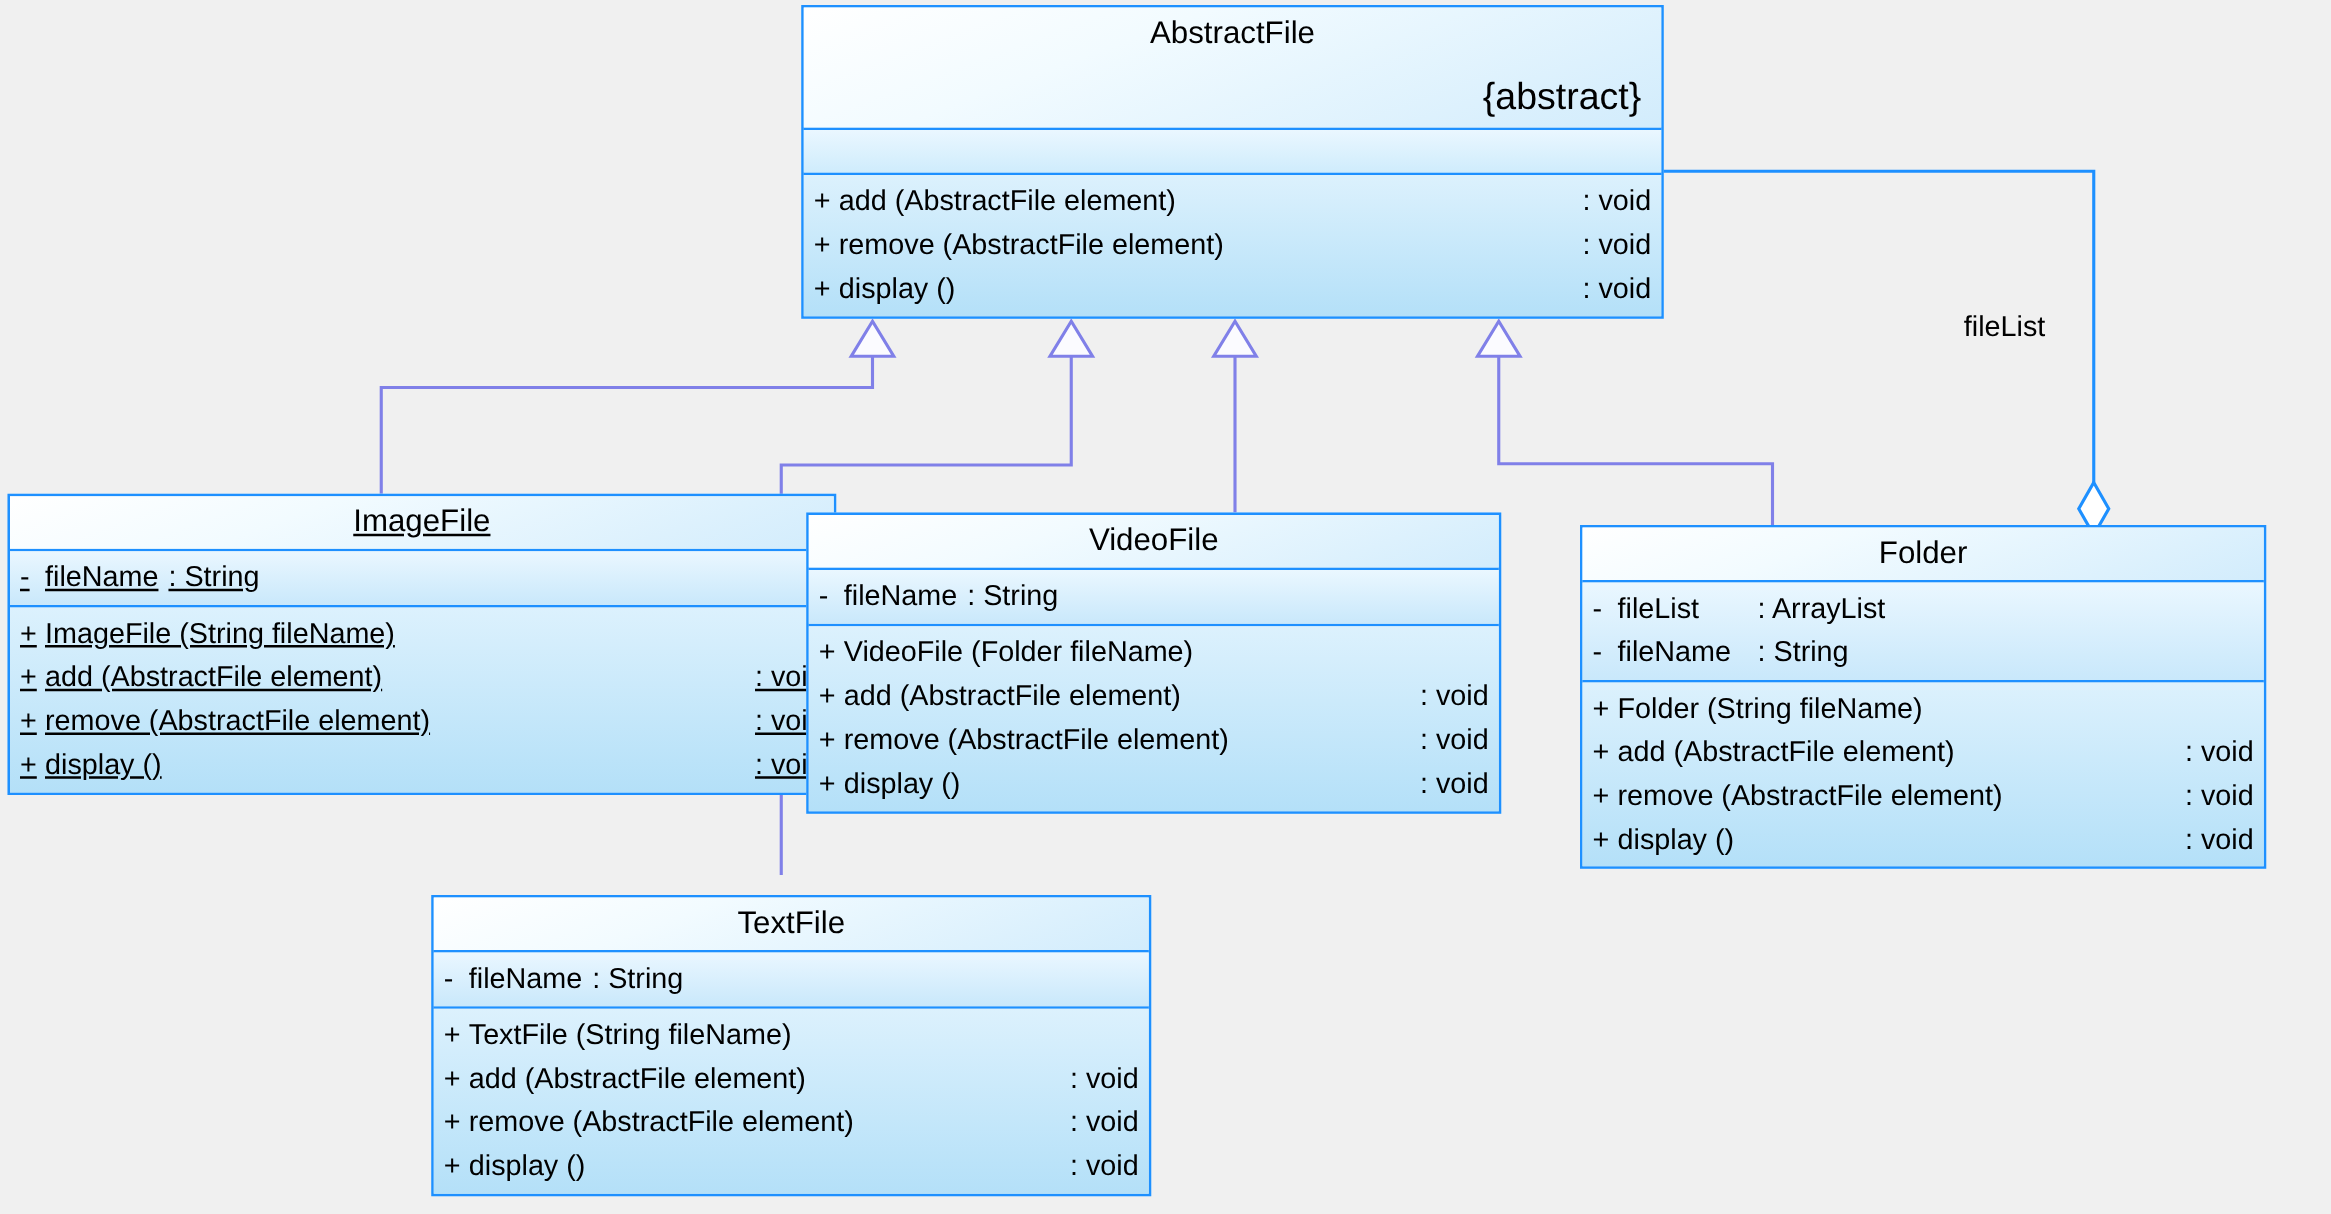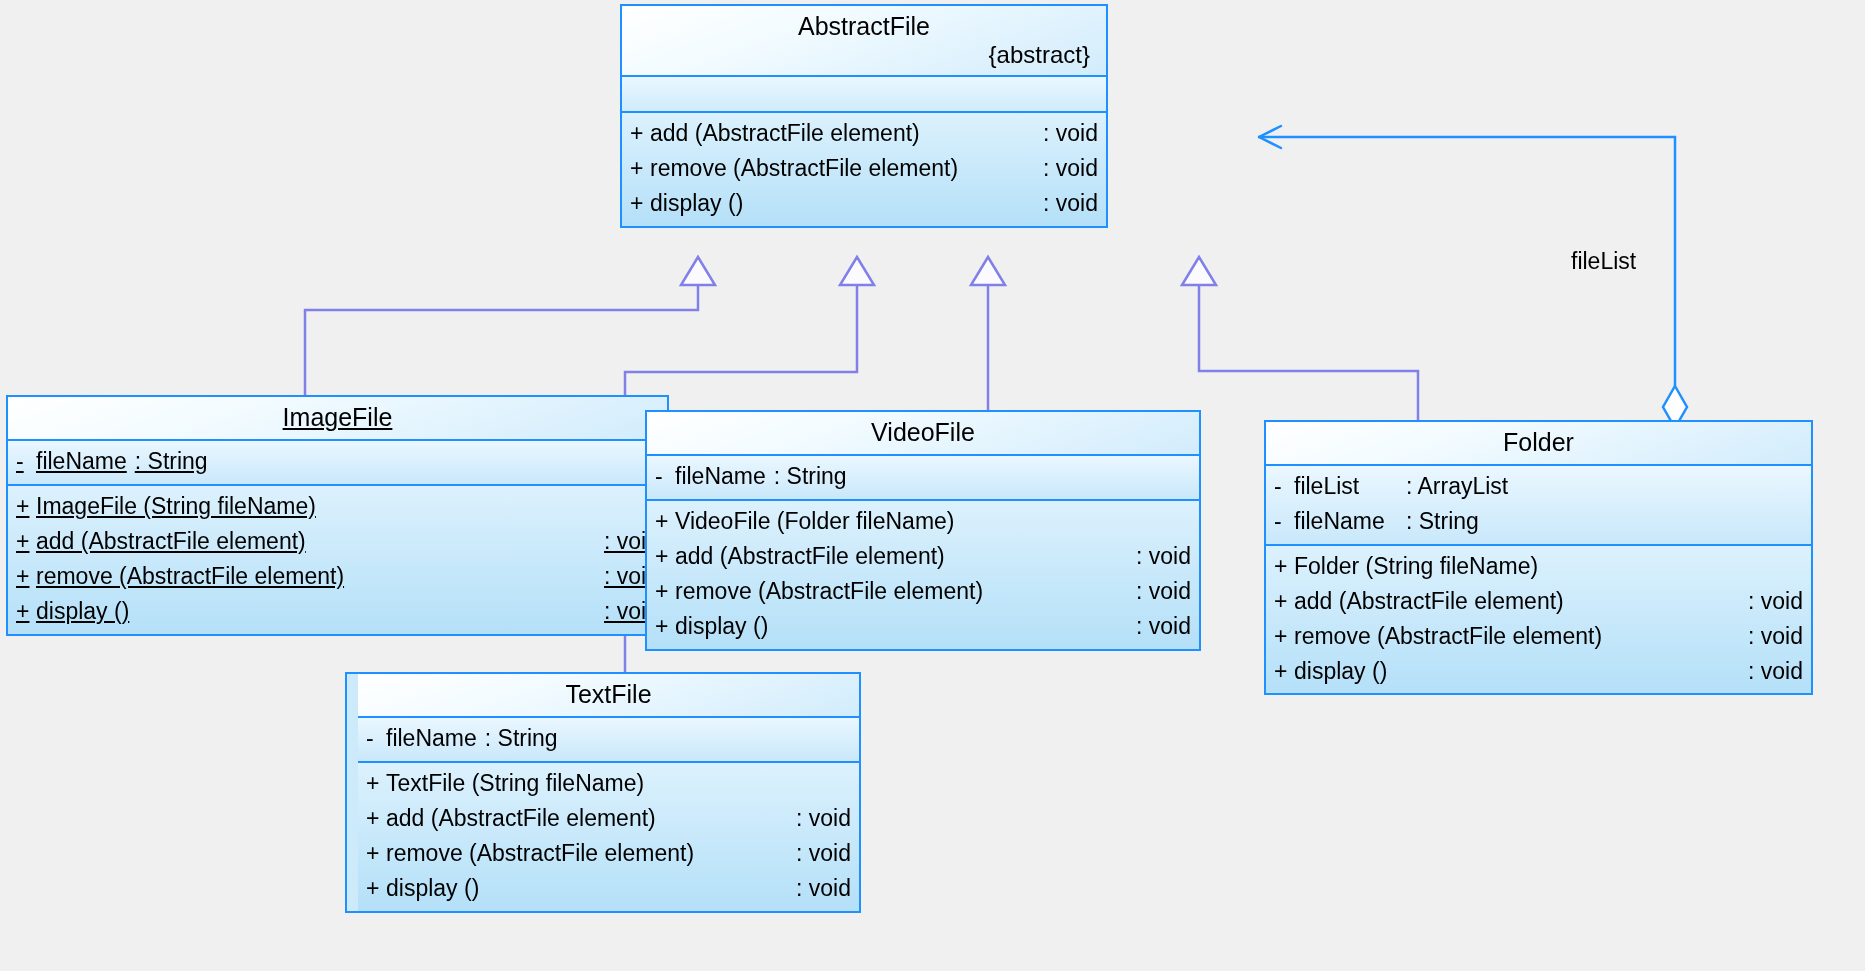--- a/index.html
+++ b/index.html
@@ -35,23 +35,23 @@
     text-align: center;
     font-size: 25px;
     line-height: 1.15;
     padding: 6px 10px 7px 10px;
     white-space: nowrap;
   }
   .uml-name.has-stereo { text-align: center; }
   .uml-abstract-tag {
     display: block;
     text-align: right;
-    font-size: 24px;
+    font-size: 30px;
     padding-right: 6px;
-    margin-top: 0;
+    margin-top: 20px;
   }
   .uml-sep {
     height: 2px;
     background: #1e90ff;
     width: 100%;
   }
   .uml-attrs, .uml-ops {
     position: relative;
     padding: 3px 0 5px 0;
   }
@@ -125,21 +125,21 @@
       <path d="M 1258 137 L 1675 137 L 1675 386" fill="none" stroke="#1e90ff" stroke-width="2.5"></path>
 
       <path d="M 1281 126 L 1259 137 L 1281 148" fill="none" stroke="#1e90ff" stroke-width="2.5" stroke-linecap="round" stroke-linejoin="round"></path>
 
       <polygon points="1675,386 1687,407 1675,428 1663,407" fill="#ffffff" stroke="#1e90ff" stroke-width="2.5"></polygon>
     </g>
   </svg>
 
   <div class="edge-label" style="left:1571px; top:248px;">fileList</div>
 
-  <div class="uml-class" style="left:620px; top:4px; width:488px;">
+  <div class="uml-class" style="left:641px; top:4px; width:690px;">
     <div class="uml-name has-stereo">
       <span>AbstractFile</span>
       <span class="uml-abstract-tag">{abstract}</span>
     </div>
     <div class="uml-sep"></div>
     <div class="uml-attrs uml-empty"></div>
     <div class="uml-sep"></div>
     <div class="uml-ops">
       <div class="uml-row">
         <span class="uml-vis">+</span>
@@ -268,21 +268,21 @@
         <span class="uml-type">: void</span>
       </div>
       <div class="uml-row">
         <span class="uml-vis">+</span>
         <span class="uml-sig">display ()</span>
         <span class="uml-type">: void</span>
       </div>
     </div>
   </div>
 
-  <div class="uml-class" style="left:345px; top:672px; width:516px;padding-left:11px;">
+  <div class="uml-class" style="left:345px; top:716px; width:576px;">
     <div class="uml-name">
       <span>TextFile</span>
     </div>
     <div class="uml-sep"></div>
     <div class="uml-attrs">
       <div class="uml-row">
         <span class="uml-vis">-</span>
         <span class="uml-sig" style="flex:0 0 auto;">fileName</span>
         <span class="uml-type">: String</span>
       </div>

